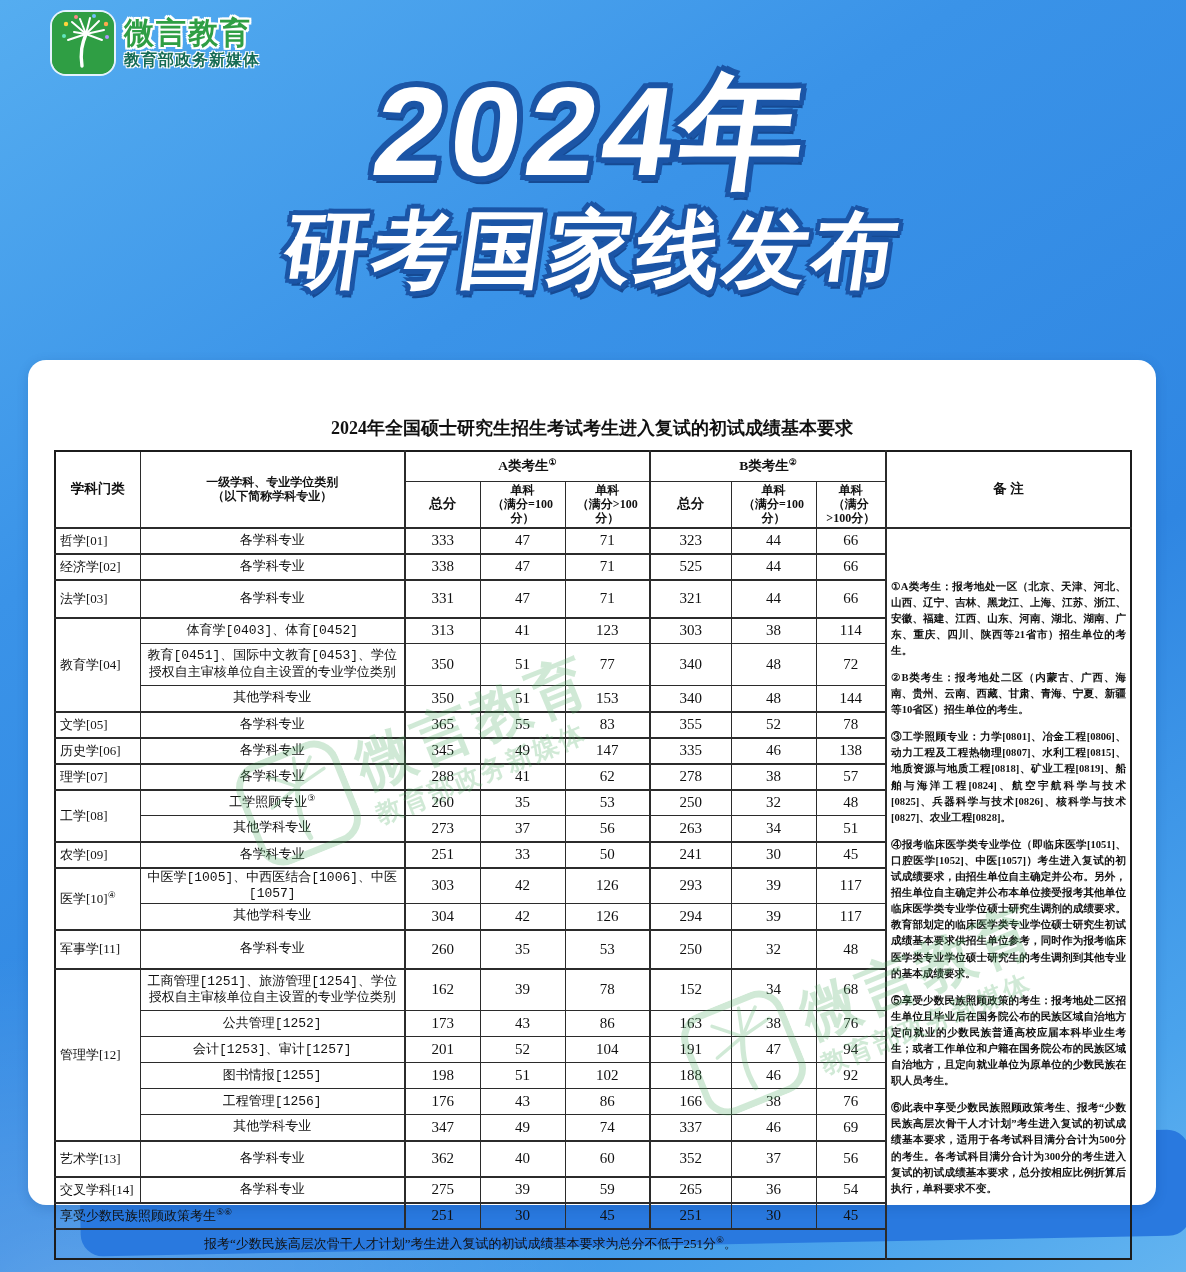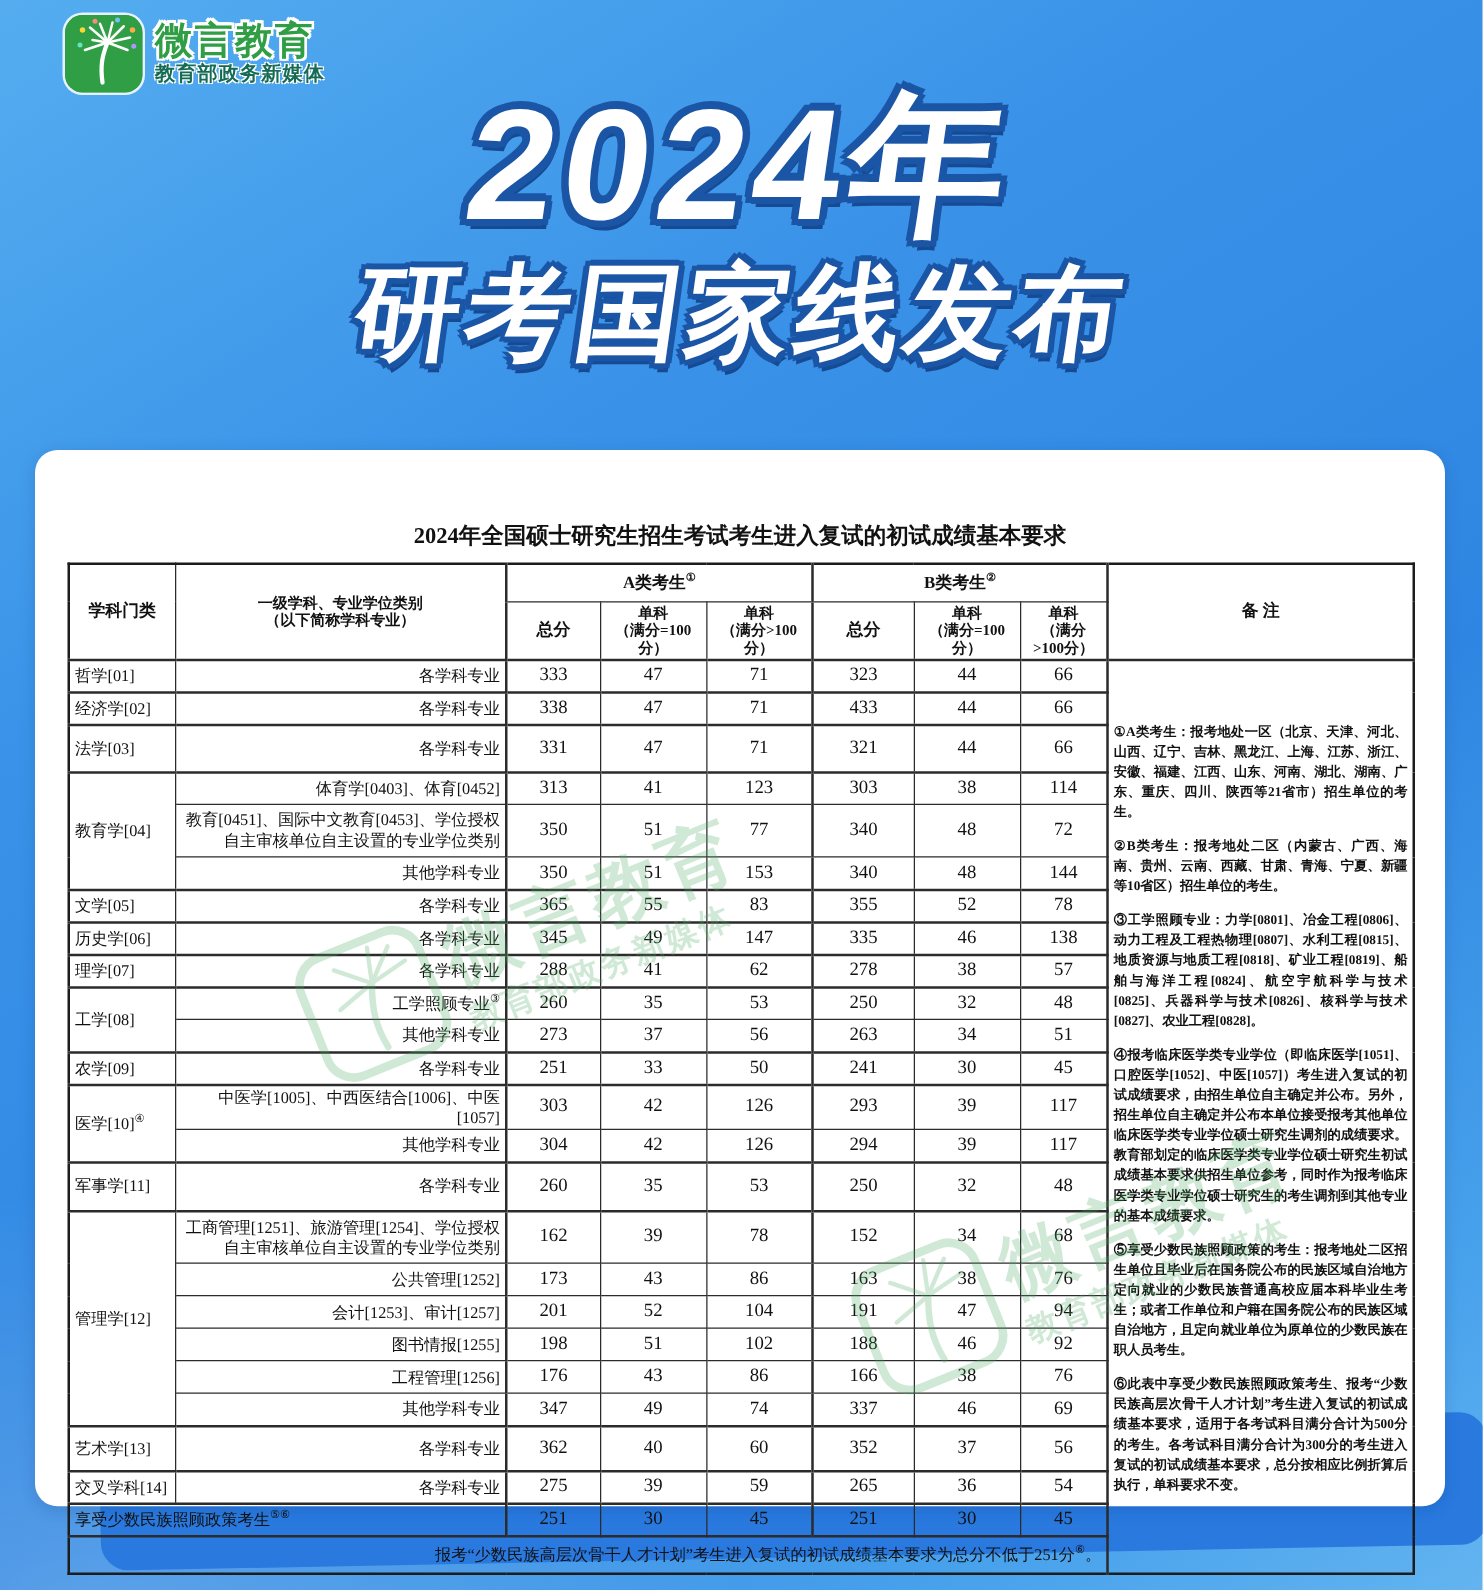--- a/index.html
+++ b/index.html
@@ -40,28 +40,28 @@
   .caption{margin-top:56px;text-align:center;font-family:"Liberation Serif","DejaVu Serif",serif;
     font-size:18px;font-weight:700;color:#111;}
   
   table.score{border-collapse:collapse;table-layout:fixed;width:1076px;margin:10px 0 0 26px;
     font-family:"Liberation Serif","DejaVu Serif",serif;color:#111;border:2px solid #1c1c1c;}
   table.score td, table.score th{border:1px solid #2b2b2b;padding:1px 4px;vertical-align:middle;}
   table.score th{font-weight:700;font-size:13.5px;margin-left:20px;}
   tr.group > td{border-top-width:2px;}
   .thickL{border-left-width:2px !important;}
   td.cat{font-size:13px;text-align:left;padding-left:6px;}
-  td.label{font-size:13px;text-align:right;padding-left:7px;line-height:1.25;}
+  td.label{font-size:13px;text-align:center;padding-left:7px;line-height:1.25;font-family:Liberation Mono, monospace;}
   td.val{font-size:15px;text-align:center;}
   th .sub{display:block;font-weight:700;font-size:12px;line-height:1.2;}
   sup.circ{font-size:9px;vertical-align:super;line-height:0;}
   td.notes{vertical-align:top;padding:8px 8px 6px 9px;}
   td.notes p{margin:0 0 11px 0;font-size:10.6px;line-height:1.52;font-weight:600;
     text-align:justify;font-family:"Liberation Serif","DejaVu Serif",serif;}
-  td.footer-cell{font-size:13px;text-align:right;padding:6px 8px;height:26px;}
+  td.footer-cell{font-size:13px;text-align:center;padding:6px 8px;height:26px;}
   
   .wm{position:absolute;z-index:5;pointer-events:none;opacity:.26;color:#4fae63;
     transform:rotate(-22deg);display:flex;align-items:flex-end;gap:14px;}
   .wm .wm-icon{width:108px;height:108px;flex:none;}
   .wm .wm-t1{font-size:58px;font-weight:900;letter-spacing:4px;line-height:1;}
   .wm .wm-t2{font-size:26px;font-weight:800;letter-spacing:2px;margin-top:8px;line-height:1;}
 </style>
 </head>
 <body>
 
@@ -172,21 +172,21 @@
             <p>⑤享受少数民族照顾政策的考生：报考地处二区招生单位且毕业后在国务院公布的民族区域自治地方定向就业的少数民族普通高校应届本科毕业生考生；或者工作单位和户籍在国务院公布的民族区域自治地方，且定向就业单位为原单位的少数民族在职人员考生。</p>
             <p>⑥此表中享受少数民族照顾政策考生、报考“少数民族高层次骨干人才计划”考生进入复试的初试成绩基本要求，适用于各考试科目满分合计为500分的考生。各考试科目满分合计为300分的考生进入复试的初试成绩基本要求，总分按相应比例折算后执行，单科要求不变。</p>
           </td>
         </tr>
         <tr class="group" style="height: 26px;">
           <td class="cat">经济学[02]</td>
           <td class="label">各学科专业</td>
           <td class="val thickL">338</td>
           <td class="val">47</td>
           <td class="val">71</td>
-          <td class="val thickL">433</td>
+          <td class="val thickL">525</td>
           <td class="val">44</td>
           <td class="val">66</td>
         </tr>
         <tr class="group" style="height: 38px;">
           <td class="cat">法学[03]</td>
           <td class="label">各学科专业</td>
           <td class="val thickL">331</td>
           <td class="val">47</td>
           <td class="val">71</td>
           <td class="val thickL">321</td>

